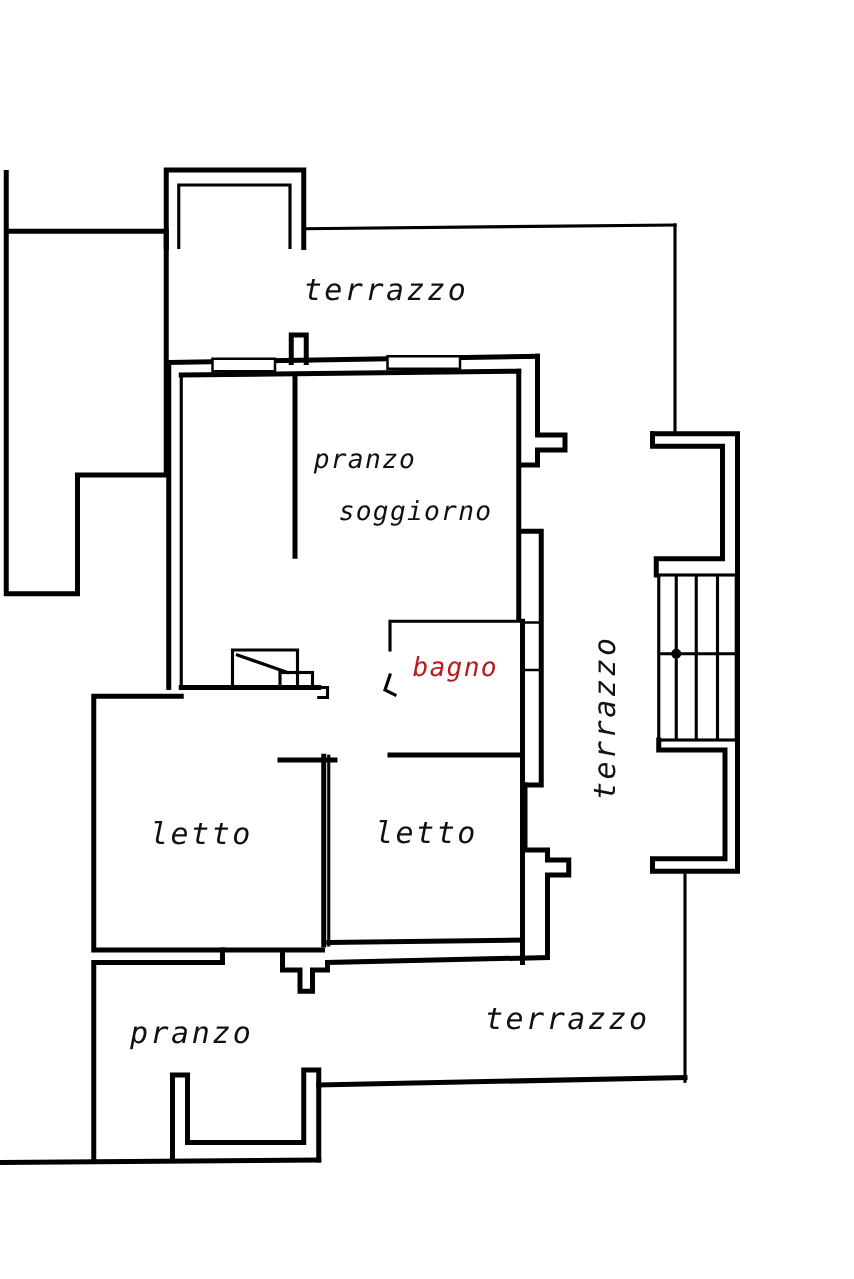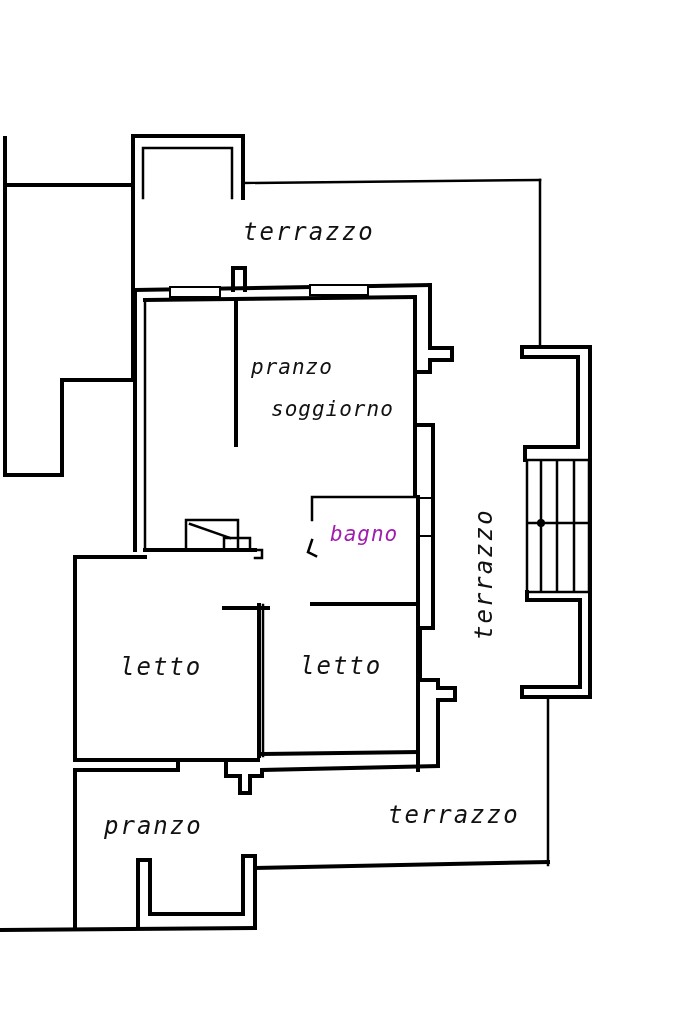--- a/index.html
+++ b/index.html
@@ -13,21 +13,21 @@
       position: absolute;
       font-family: "DejaVu Sans Mono", monospace;
       font-style: italic;
       color: #111;
       font-size: 24px;
       letter-spacing: 2px;
       white-space: nowrap;
       line-height: 1;
     }
     .label.small { font-size: 21px; letter-spacing: 1px; }
-    .label.gray { color: #a21caf; }
+    .label.gray { color: #b91c1c; }
     .label.vertical { transform-origin: left top; transform: rotate(-90deg); }
   </style>
 </head>
 <body>
 
 <svg id="plan" viewBox="0 0 683 1023" xmlns="http://www.w3.org/2000/svg">
 
   <g>
     <polyline class="wall" points="5,138 5,475 62,475 62,380 133,380 133,185 5,185"></polyline>
   </g>

